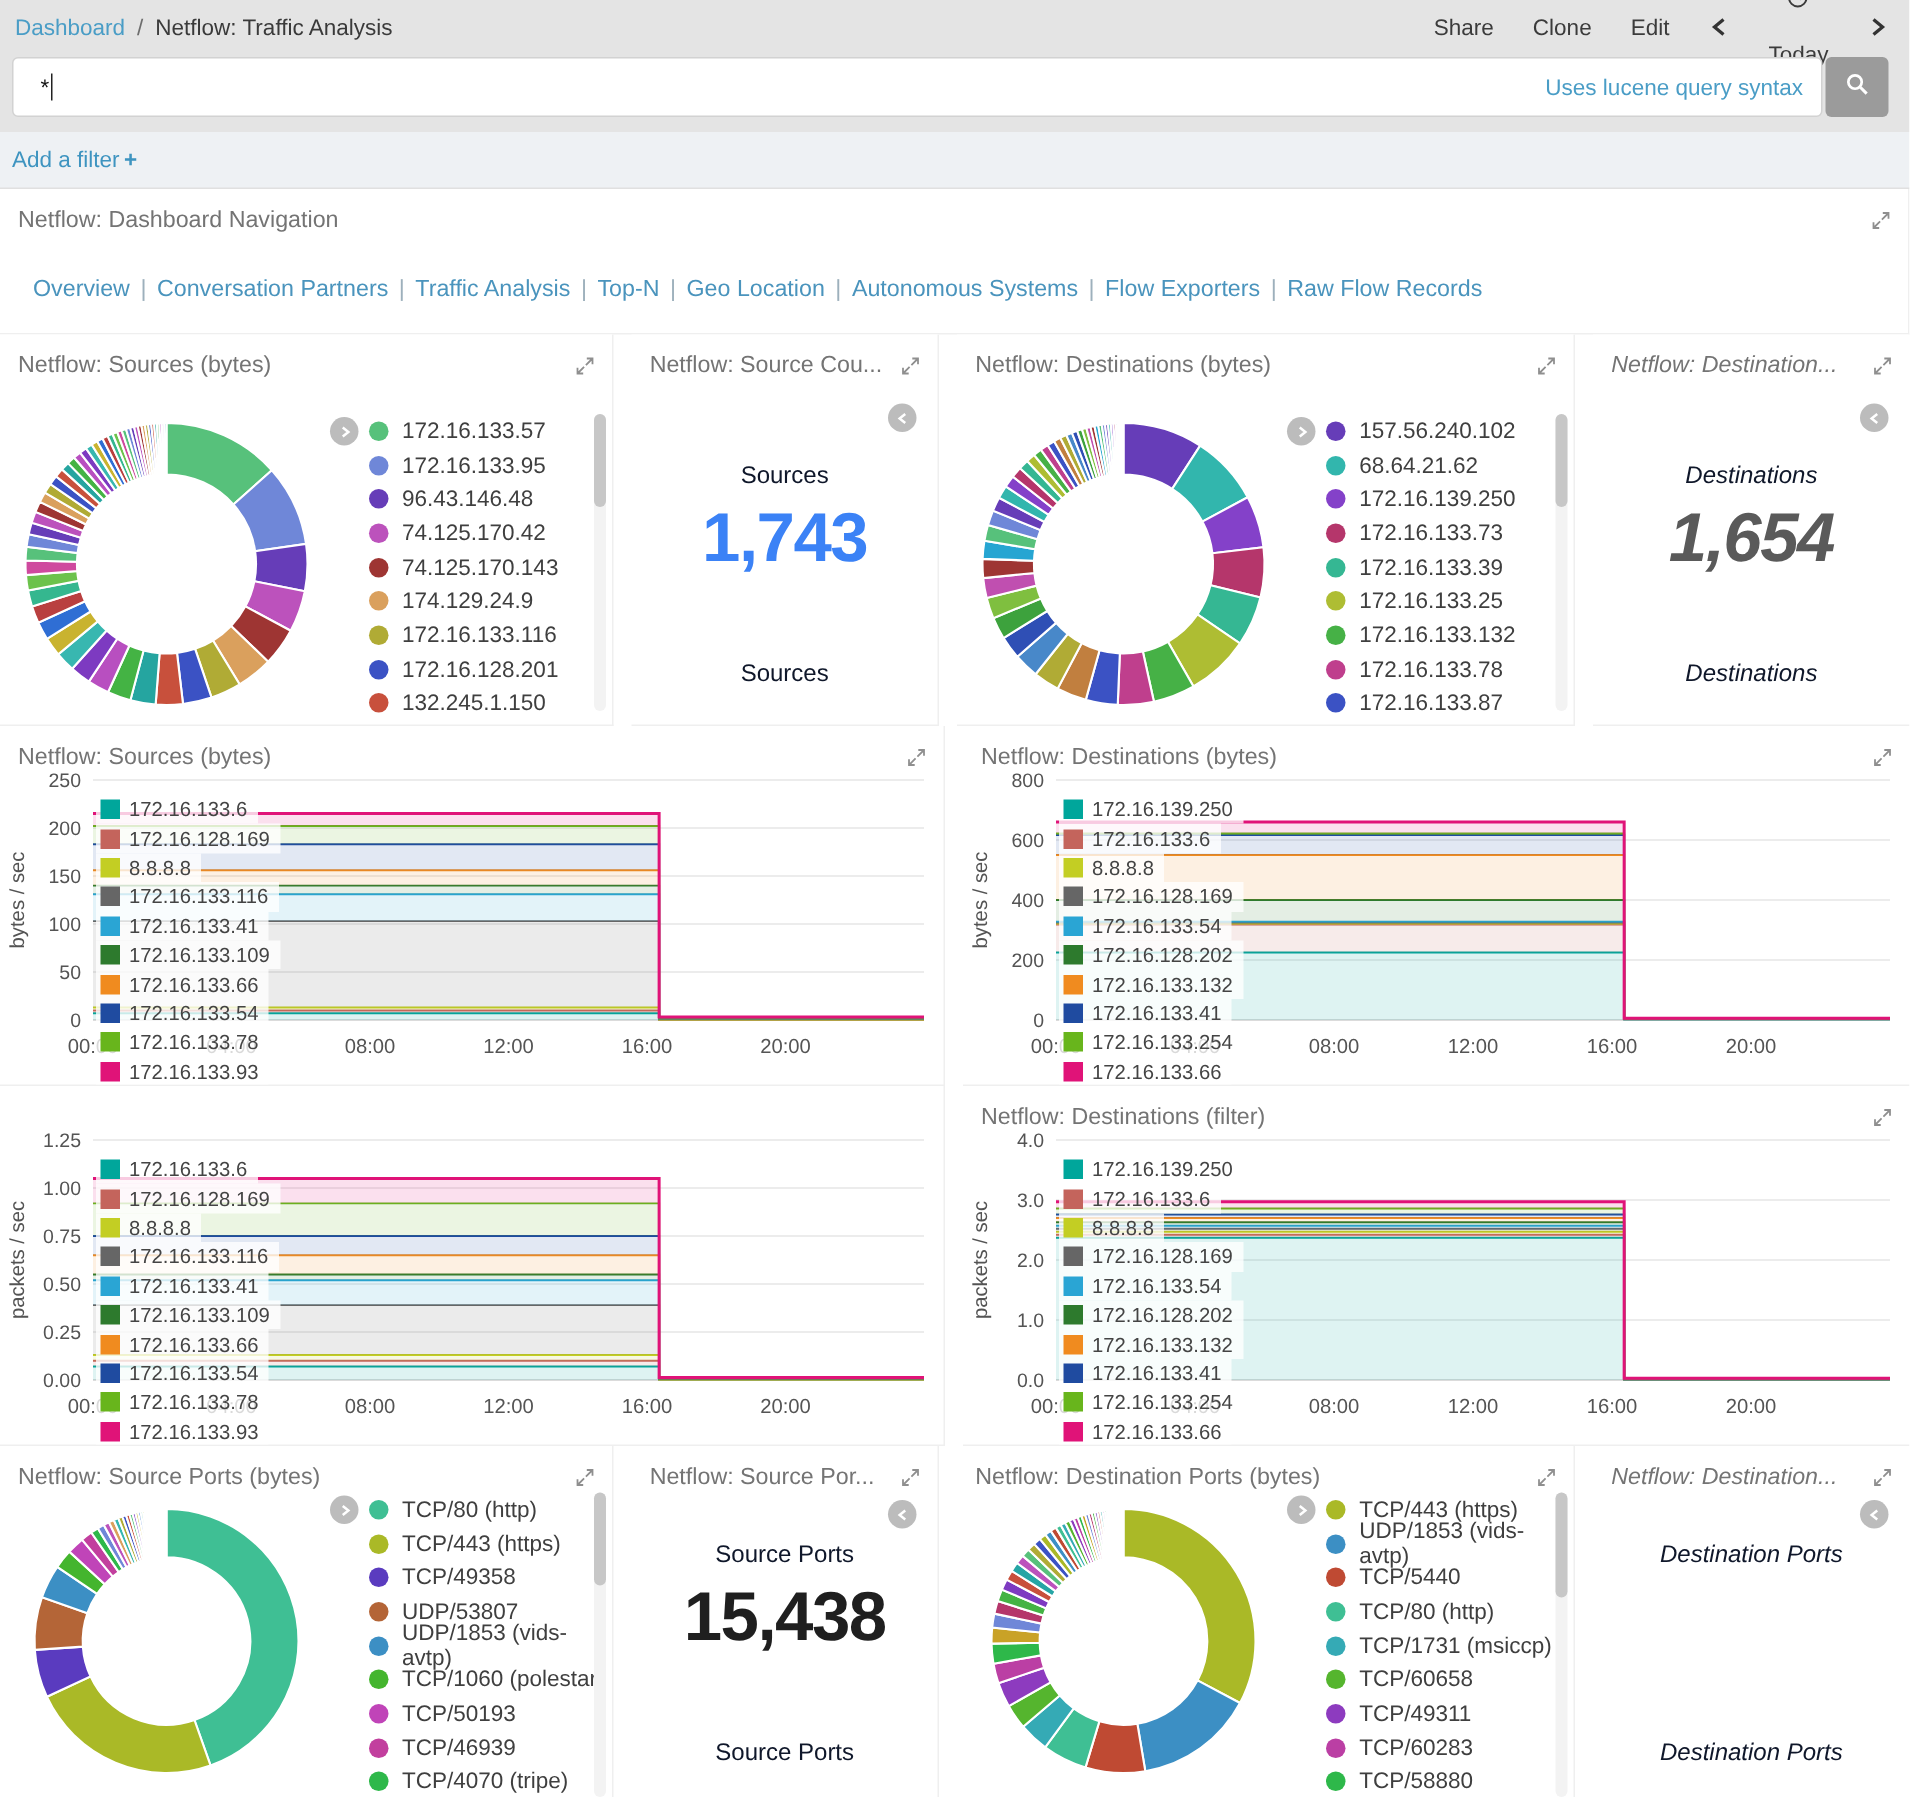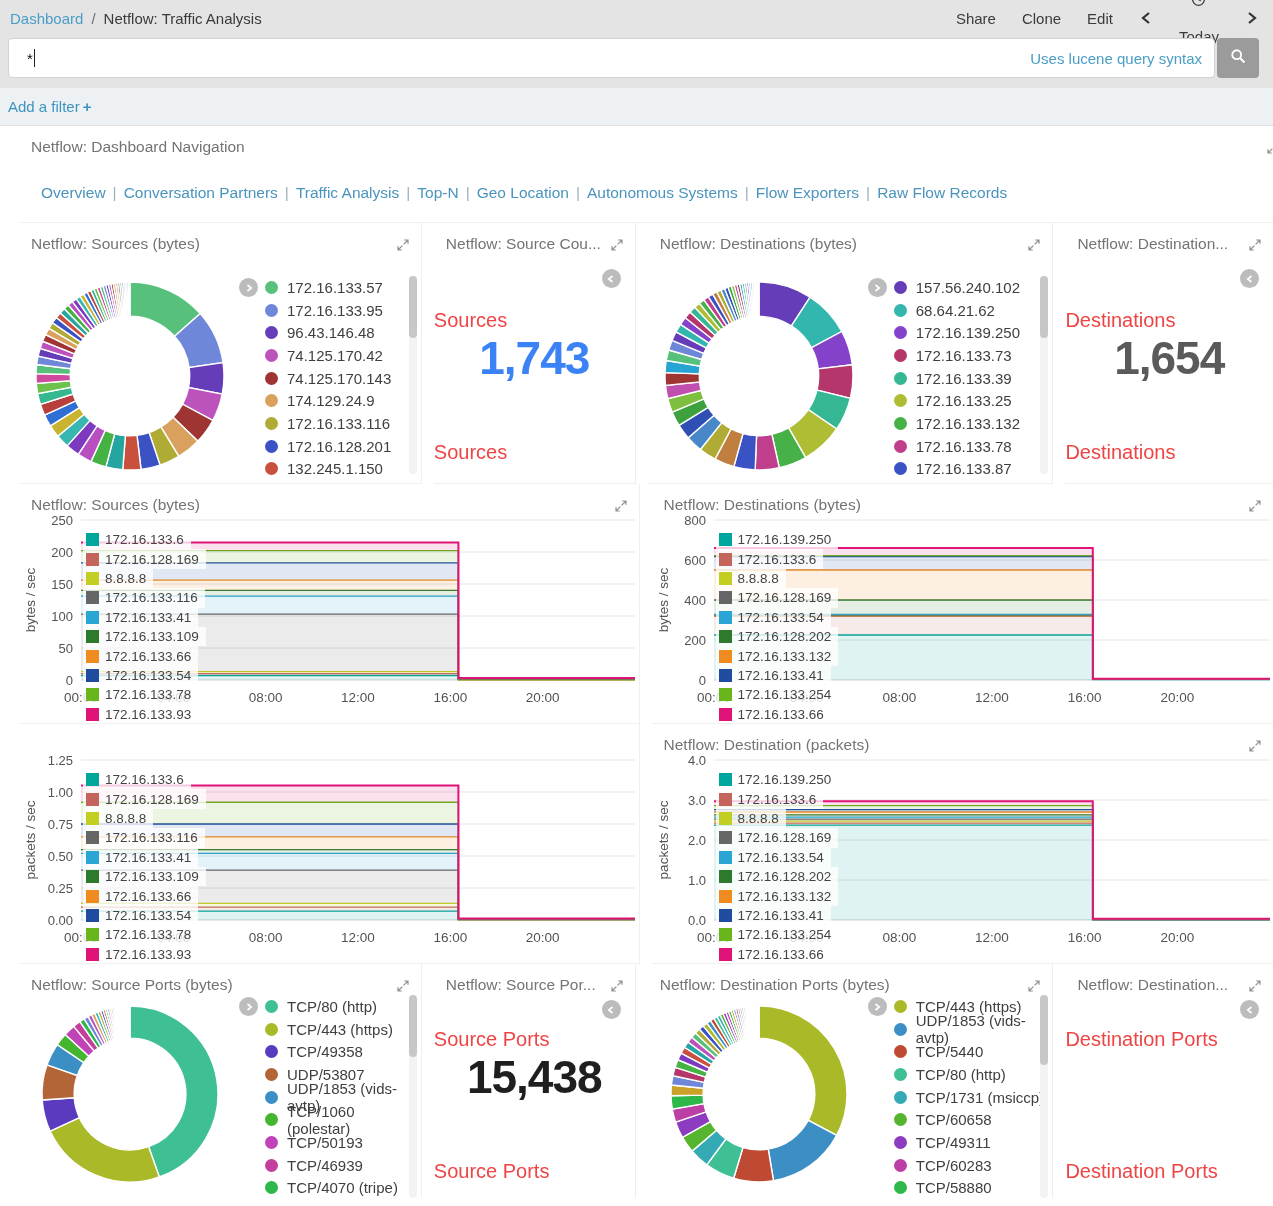--- a/index.html
+++ b/index.html
@@ -27,38 +27,38 @@
   .lucene-link { margin-left:auto; font-size:15px; color:#4a9dc6; }
   .search-btn { width:42px; height:40px; margin-left:2px; border:none; border-radius:4px;
     background:#9b9b9b; display:flex; align-items:center; justify-content:center; cursor:pointer; }
 
   .filterbar { background:#eef1f4; height:38px; display:flex; align-items:center;
     padding-left:8px; border-bottom:1px solid #e0e0e0; }
   .filterbar a { color:#3e94c0; font-size:15px; }
   .filterbar .plus { font-weight:700; margin-left:3px; }
 
   
-  .dash { background:#fff;padding-left:19px; }
+  .dash { background:#fff; }
   .panel { position:relative; background:#fff; border-right:1px solid #efefef;
     border-bottom:1px solid #efefef; overflow:hidden; }
   .panel:last-child { border-right:none; }
   .panel-title-row { display:flex; justify-content:space-between; align-items:flex-start;
     padding:12px 12px 0 12px; }
   .panel-title { font-size:15.5px; color:#747474; white-space:nowrap; overflow:hidden; }
   .expand-icon { flex:0 0 auto; margin-left:6px; margin-top:2px; cursor:pointer; }
 
   .nav-panel { width:1273px; height:97px; }
   .nav-links { padding:26px 0 0 22px; font-size:15.5px; }
   .nav-links a { color:#4a94bd; }
   .nav-links .nsep { color:#9db0bc; padding:0 7px; }
 
   .row { display:flex;gap:12px; }
   .row1 .panel { height:261px; }
   .row4 .panel { height:234px; border-bottom:none; }
-  .p-w1 { width:421px; } .p-w2 { width:211px; } .p-w3 { width:424px; } .p-w4 { width:217px; }
+  .p-w1 { width:421px; } .p-w2 { width:211px; } .p-w3 { width:424px; } .p-w4 { width:217px;font-style:italic; }
   .row2 .panel, .row3 .panel { height:240px; }
   .p-half1 { width:636px; } .p-half2 { width:637px; }
 
   
   .donut-wrap { position:absolute; }
   .row1 .donut-wrap { left:15px; top:57px; }
   .row4 .donut-wrap { left:21px; top:40px; }
   .legend-list { position:absolute; list-style:none; }
   .row1 .legend-list { left:246px; top:53px; }
   .row4 .legend-list { left:246px; top:31px; }
@@ -70,22 +70,22 @@
   .row4 .ltoggle.donut-side { left:220px; top:33px; }
   .metric .ltoggle { right:14px; }
   .row1 .metric .ltoggle { top:46px; }
   .row4 .metric .ltoggle { top:36px; }
   .sb { position:absolute; right:4px; width:8px; background:#f3f3f3; border-radius:4px; }
   .row1 .sb { top:53px; height:198px; }
   .row4 .sb { top:31px; height:203px; }
   .sb .thumb { width:8px; height:62px; background:#c7c7c7; border-radius:4px; cursor:pointer; }
 
   
-  .metric .m-label1, .metric .m-label2 { position:absolute; width:100%; text-align:left;
-    font-size:20px; color:#ef4444; }
+  .metric .m-label1, .metric .m-label2 { position:absolute; width:100%; text-align:center;
+    font-size:16px; color:#0f172a; }
   .metric .m-value { position:absolute; width:100%; text-align:center; font-size:46px;
     font-weight:700; letter-spacing:-1px; color:#2c2c2c; }
   .row1 .m-label1 { top:86px; } .row1 .m-value { top:108px; } .row1 .m-label2 { top:218px; }
   .row4 .m-label1 { top:64px; } .row4 .m-value { top:86px; } .row4 .m-label2 { top:196px; }
 
   
   .area-body { position:absolute; left:0; top:26px; right:0; bottom:0; }
   .area-legend { position:absolute; left:64px; top:20px; }
   .area-legend .ali { display:flex; align-items:center; height:19.4px; background:rgba(255,255,255,0.78);
     padding:0 7px 0 3px; width:max-content; font-size:13.5px; color:#444; cursor:pointer; }
@@ -675,21 +675,21 @@
               <span>172.16.133.78</span>
             </div>
             <div class="ali">
               <span class="asq" style="background: rgb(224, 19, 120);"></span>
               <span>172.16.133.93</span>
             </div>
           </div></div>
     </section>
     <section class="panel p-half2">
       <div class="panel-title-row">
-        <span class="panel-title">Netflow: Destination (packets)</span>
+        <span class="panel-title">Netflow: Destinations (filter)</span>
         <span class="expand-icon"><svg width="12" height="12" viewBox="0 0 12 12">
               <path d="M7.2 1H11v3.8M11 1L6.6 5.4M4.8 11H1V7.2M1 11l4.4-4.4" fill="none" stroke="#8f8f8f" stroke-width="1.2"></path>
             </svg></span>
       </div>
       <div class="area-body"><svg width="637" height="226">
             <line x1="62" x2="618" y1="170" y2="170" stroke="#cfcfcf" stroke-width="1"></line>
             <line x1="62" x2="618" y1="130" y2="130" stroke="#e6e6e6" stroke-width="1"></line>
             <line x1="62" x2="618" y1="90" y2="90" stroke="#e6e6e6" stroke-width="1"></line>
             <line x1="62" x2="618" y1="50" y2="50" stroke="#e6e6e6" stroke-width="1"></line>
             <line x1="62" x2="618" y1="10" y2="10" stroke="#e6e6e6" stroke-width="1"></line>

